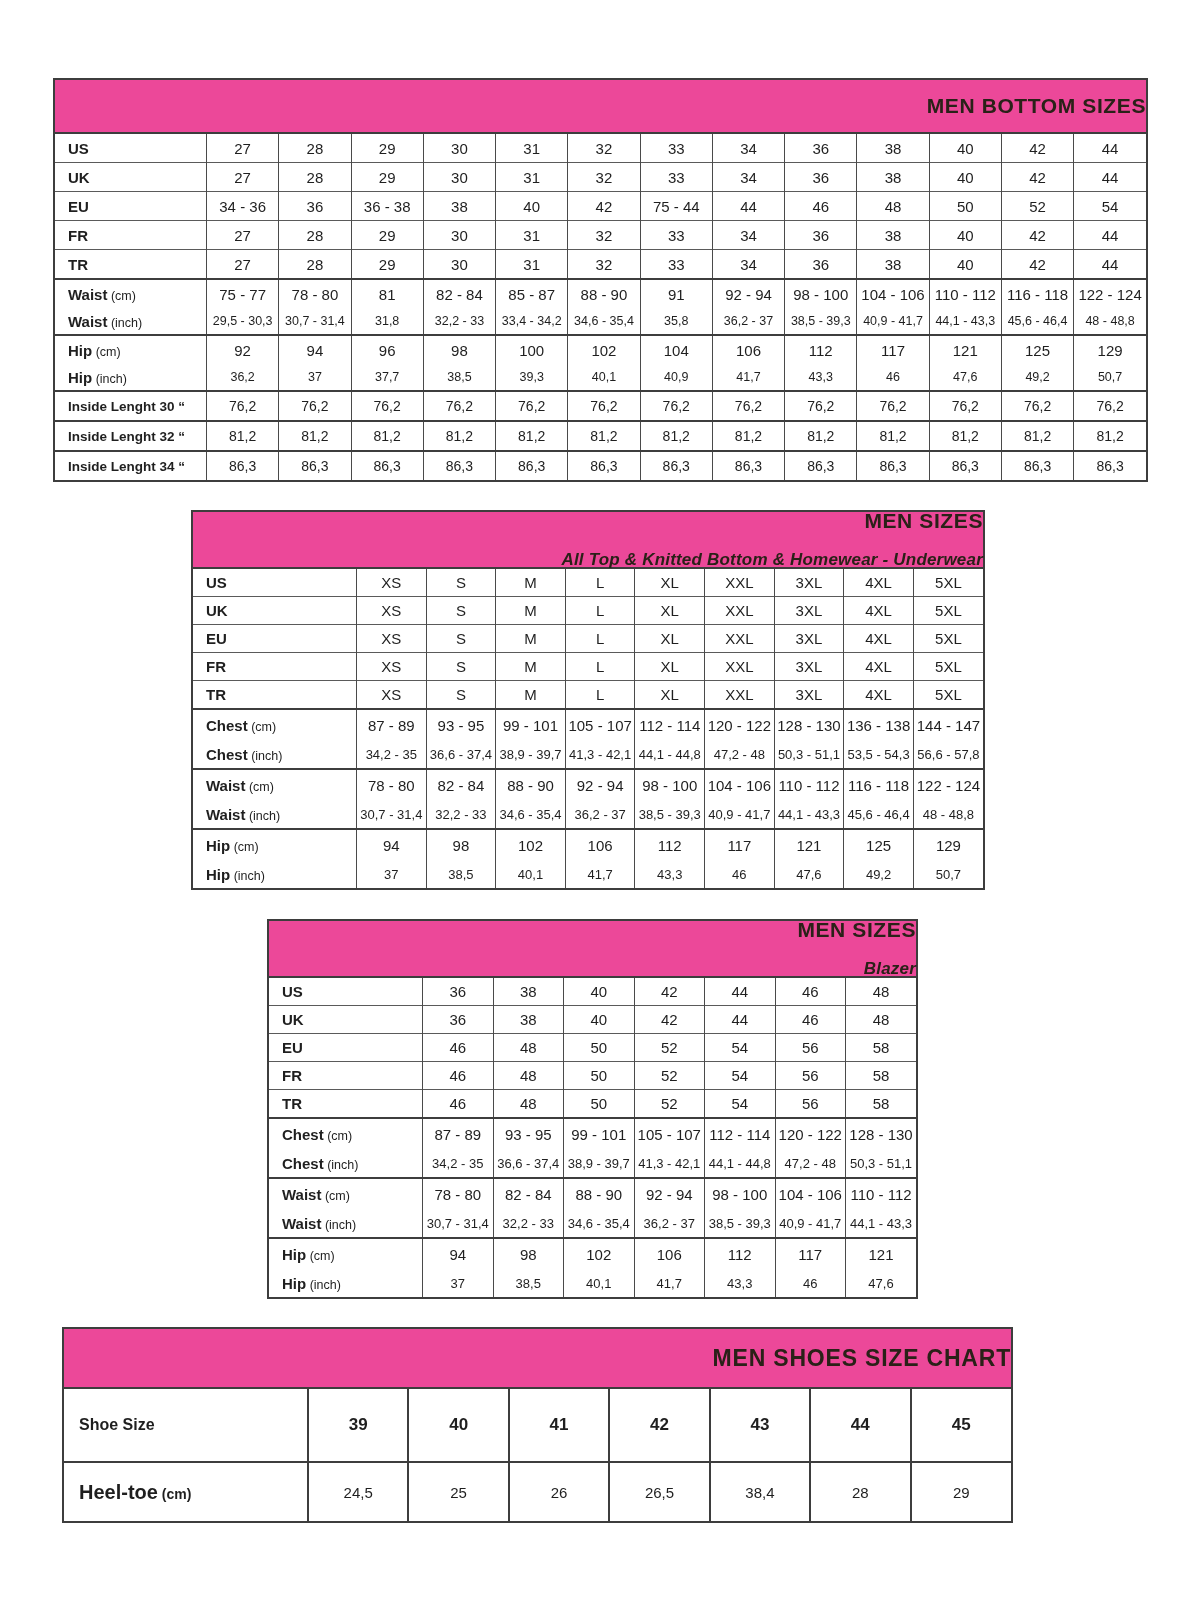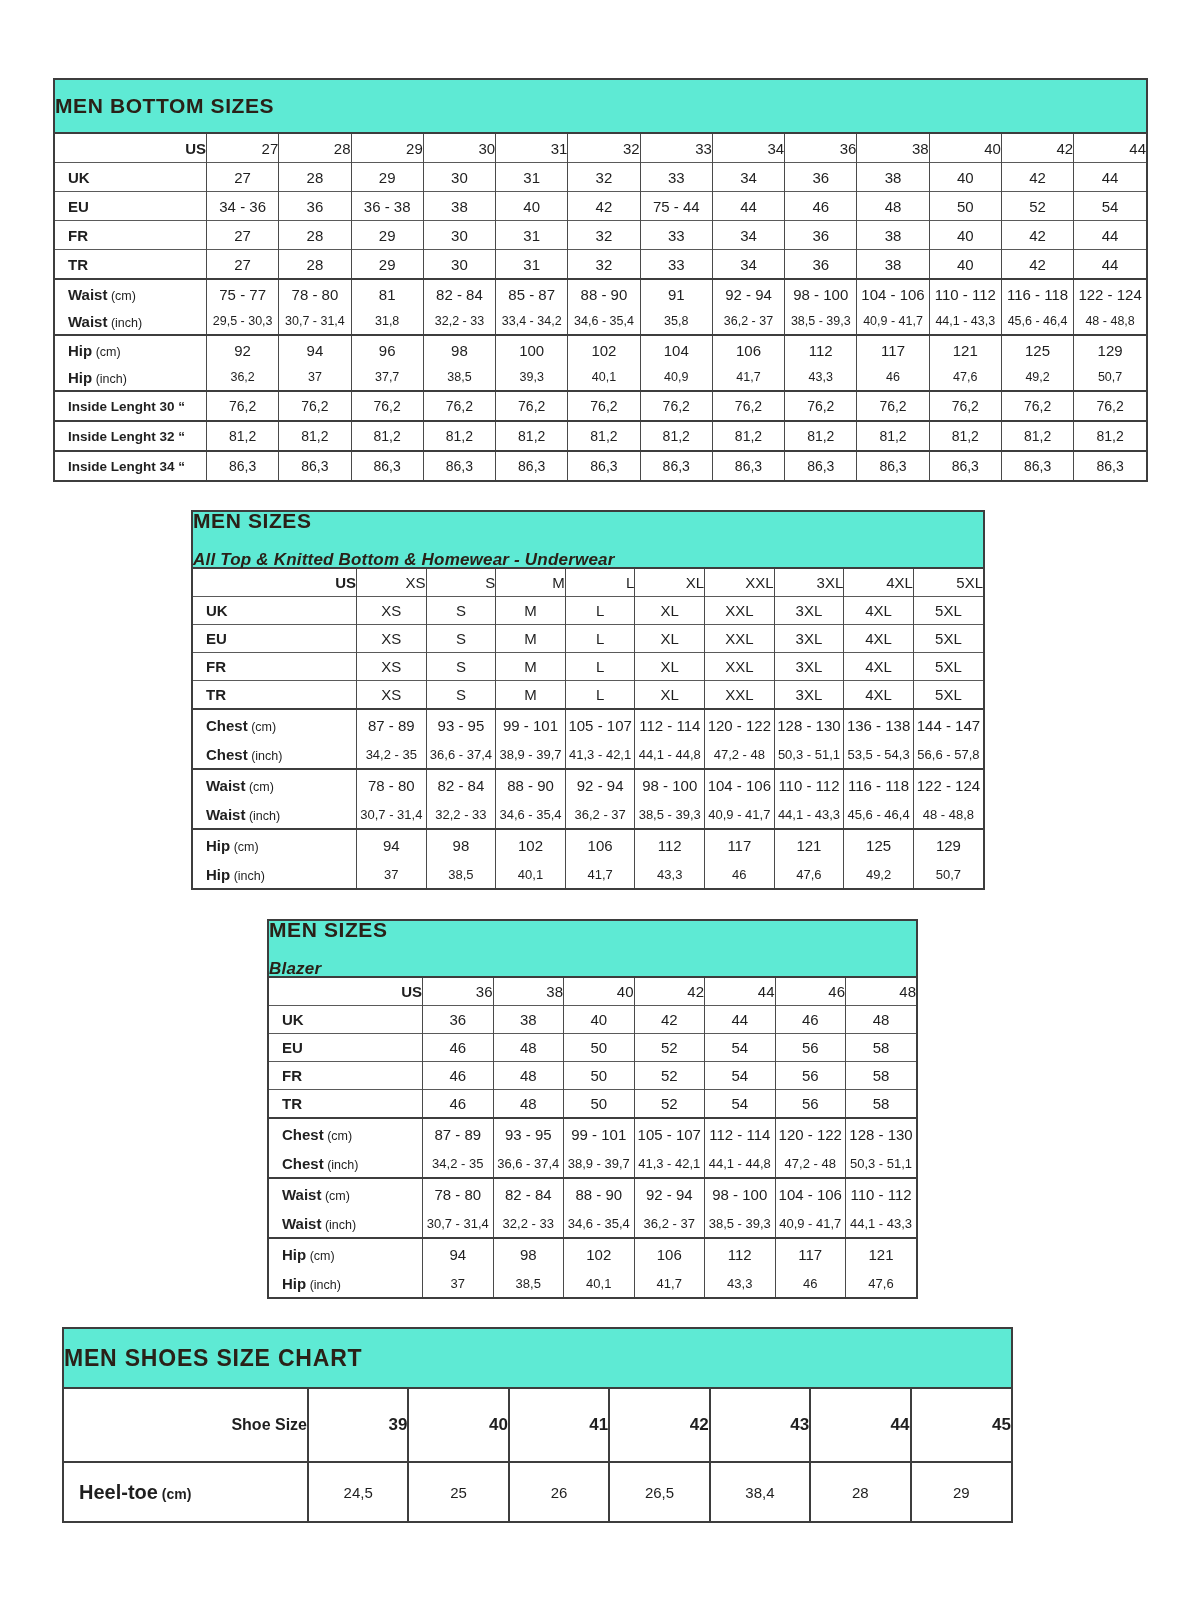--- a/index.html
+++ b/index.html
@@ -7,39 +7,39 @@
     width:1200px;height:1605px;position:relative;background:#ffffff;
     font-family:"Liberation Sans", sans-serif;color:#1f1f1f;
     -webkit-font-smoothing:antialiased;
   }
   .size-table{
     position:absolute;background:#fff;
     border:2.5px solid #3d3d3d;
     box-sizing:border-box;
   }
   .thead{
-    background:#5eead4;
+    background:#ec4899;
     border-bottom:2.5px solid #3d3d3d;
-    display:flex;flex-direction:column;justify-content:center;align-items:flex-start;
+    display:flex;flex-direction:column;justify-content:center;align-items:flex-end;
     text-align:center;
   }
   .thead h2{margin:0;font-size:21px;font-weight:800;letter-spacing:.6px;color:#2a2118;}
   .thead .sub{font-size:17px;font-weight:700;color:#2a2118;margin-top:17px;letter-spacing:.2px;font-style:italic;}
   table{border-collapse:collapse;width:100%;table-layout:fixed;}
   td{
     border-left:1.5px solid #4a4a4a;
     text-align:center;vertical-align:middle;padding:0;
     font-size:15px;overflow:hidden;white-space:nowrap;
   }
   td:first-child{border-left:none;text-align:left;padding-left:13px;}
   td.label .lbl{font-weight:700;font-size:15px;}
   td.label .sfx{font-weight:400;font-size:12.5px;}
   tr.band-start td{border-top:1.5px solid #5a5a5a;}
   tr.band-start.heavy td{border-top:2.5px solid #3d3d3d;}
-  tr.first td{border-top:none !important;text-align:right;}
+  tr.first td{border-top:none !important;}
 
   
   .t1{left:53px;top:78px;width:1095px;}
   .t1 .thead{height:52px;}
   .t1 td:first-child{width:138px;}
   .t1 .r-single td{height:28px;}
   .t1 .r-cm td{height:28px;}
   .t1 .r-inch td{height:26px;font-size:12.5px;}
   .t1 .r-len td{height:28px;font-size:14px;}
   .t1 .r-len .lbl{font-size:13.5px;}

